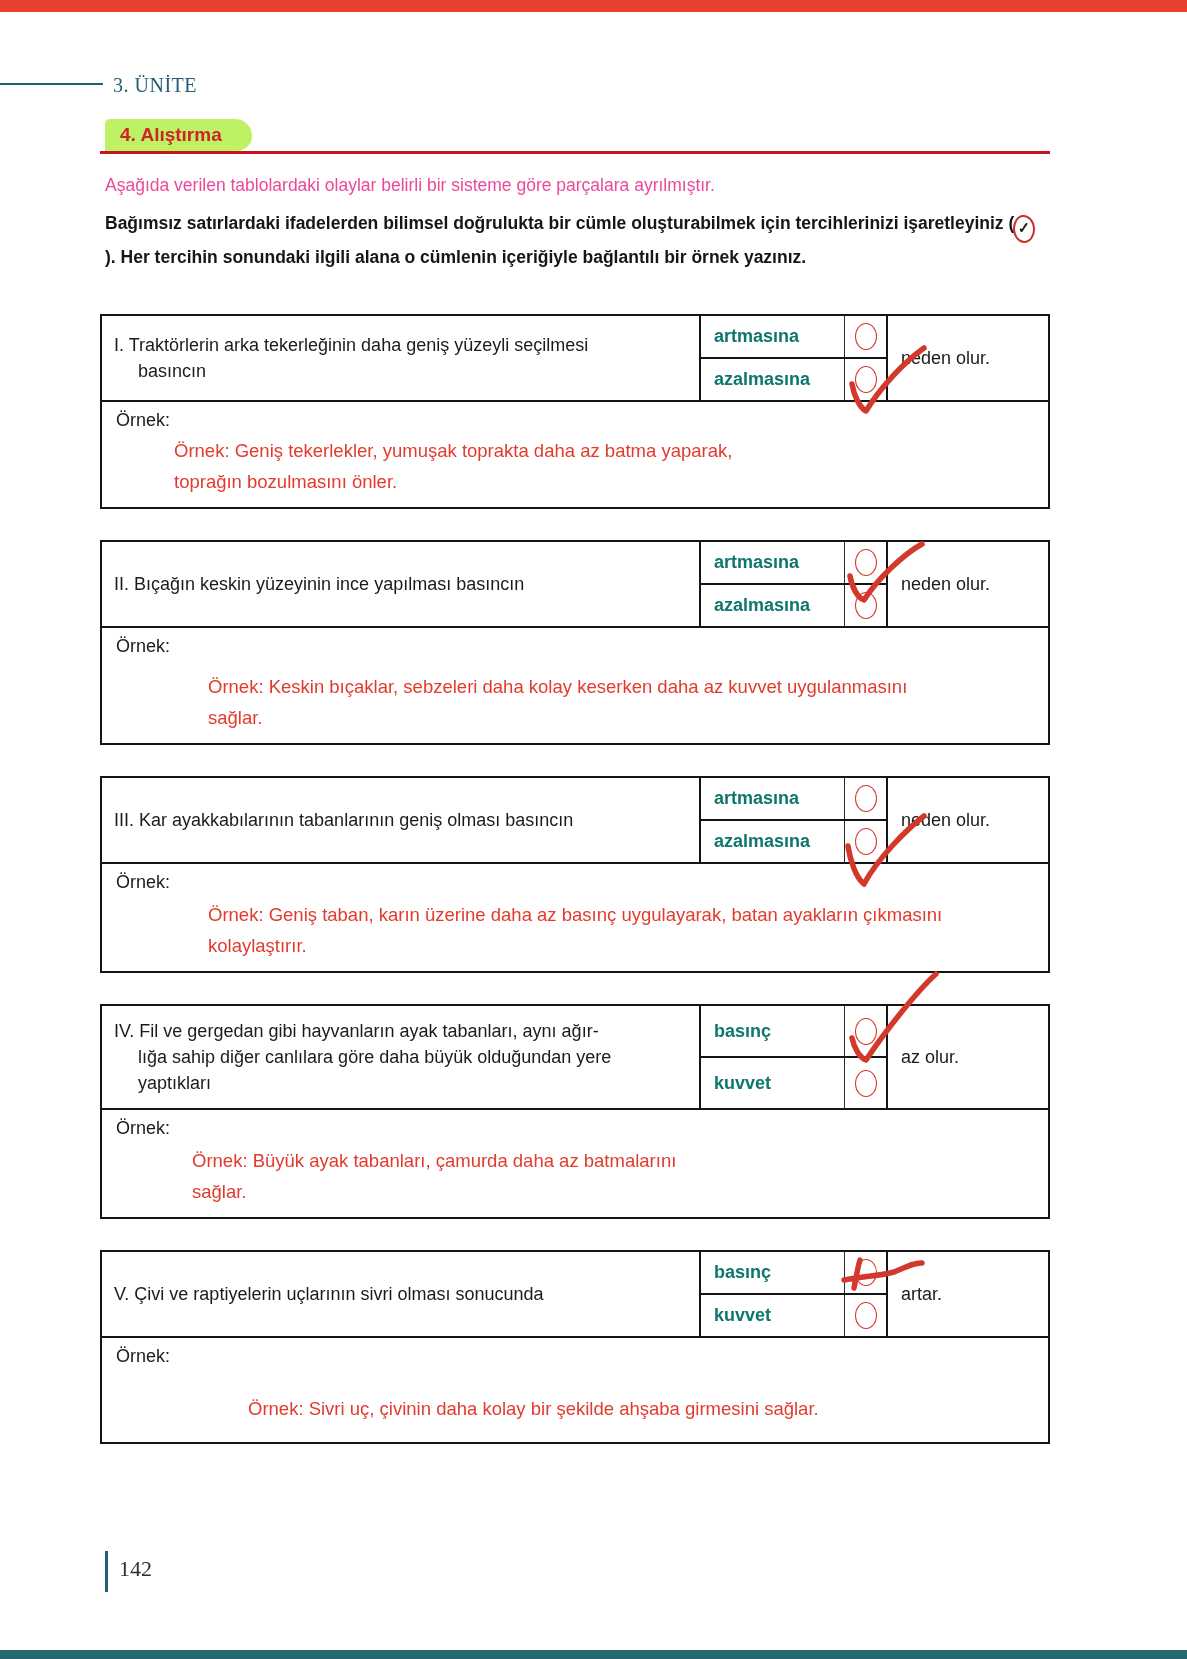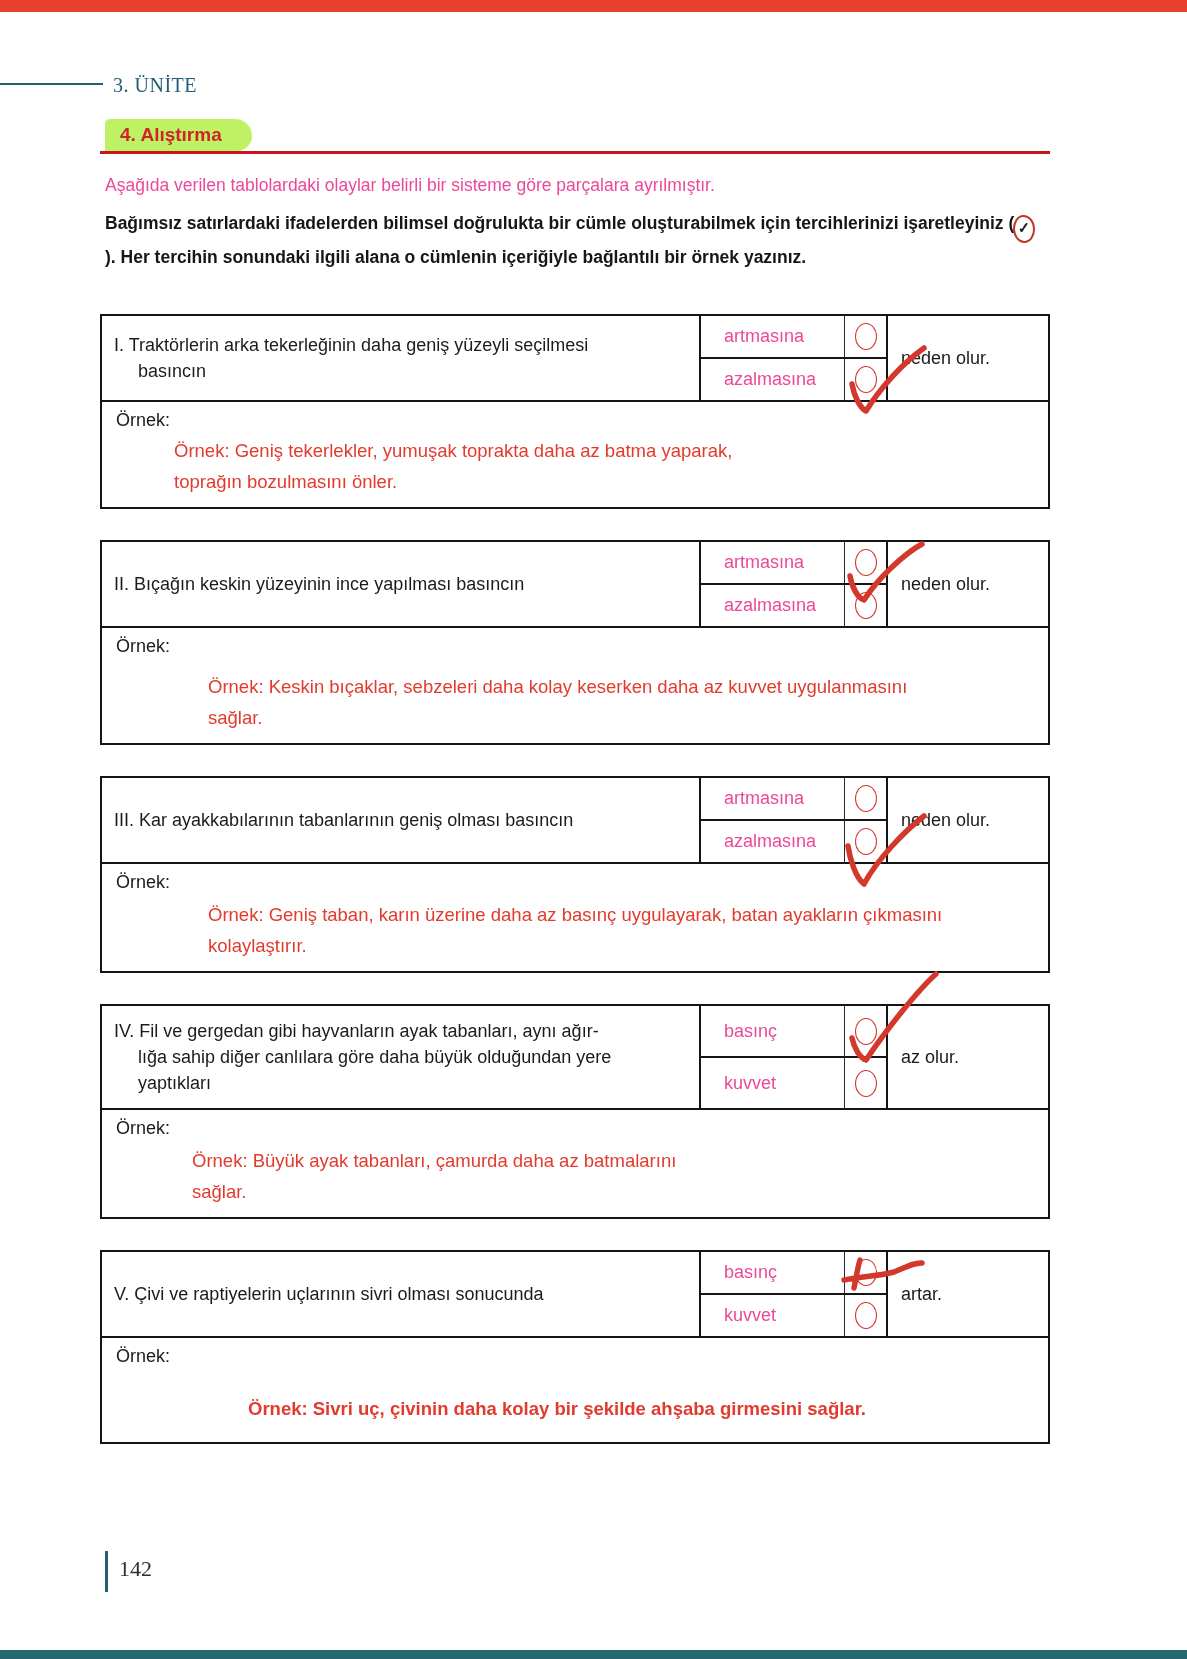--- a/index.html
+++ b/index.html
@@ -30,34 +30,34 @@
   .tbl{position:relative;border:2px solid #151515;margin-top:31px;}
   .tbl.first{margin-top:42px;}
   .upper{display:flex;align-items:stretch;}
   .stmt-cell{flex:1;display:flex;align-items:center;padding:10px 16px 10px 12px;}
   .stmt{font-size:18px;line-height:26px;color:#1b1b1b;white-space:pre-line;
         padding-left:24px;text-indent:-24px;}
   .opts{width:185px;border-left:2px solid #151515;display:flex;flex-direction:column;}
   .opt-row{display:flex;flex:1;min-height:41px;}
   .opt-row.r1{border-bottom:2px solid #151515;}
   .tall .opt-row{min-height:50px;}
-  .opt-label{flex:1;display:flex;align-items:center;padding-left:23px;font-size:18px;color:#ec4899;}
+  .opt-label{flex:1;display:flex;align-items:center;padding-left:13px;font-size:18px;color:#0f766e;font-weight:bold;}
   .circle-cell{width:41px;border-left:1.5px solid #2a2a2a;display:flex;align-items:center;justify-content:center;}
   .circle{width:20px;height:25px;border:1.8px solid #d5352b;border-radius:50%;background:transparent;}
   .result-cell{width:147px;border-left:2px solid #151515;display:flex;align-items:center;
                padding-left:13px;font-size:18px;color:#1b1b1b;}
 
   .ex{border-top:2px solid #151515;min-height:97px;padding:8px 14px 10px 14px;box-sizing:border-box;}
   .ex-label{font-size:18px;color:#1b1b1b;}
   .hand{font-size:18.5px;line-height:31px;color:#e23b2e;white-space:pre-line;}
   .t1 .hand{margin:4px 0 0 58px;}
   .t2 .hand{margin:14px 0 0 92px;}
   .t3 .hand{margin:6px 0 0 92px;}
   .t4 .hand{margin:6px 0 0 76px;}
-  .t5 .hand{margin:26px 0 8px 132px;font-weight:bold;}
+  .t5 .hand{margin:26px 0 8px 132px;}
 
   .check{position:absolute;left:720px;width:120px;height:110px;overflow:visible;pointer-events:none;z-index:3;}
   .t1 .check{top:20px;}
   .t2 .check{top:-10px;}
   .t3 .check{top:24px;}
   .t4 .check{top:-34px;}
   .t5 .check{top:0px;}
   .check path{fill:none;stroke:#d2382c;stroke-width:5.5;stroke-linecap:round;stroke-linejoin:round;}
 
   .pageno-line{position:absolute;left:105px;top:1551px;width:2.5px;height:41px;background:#245e74;}

